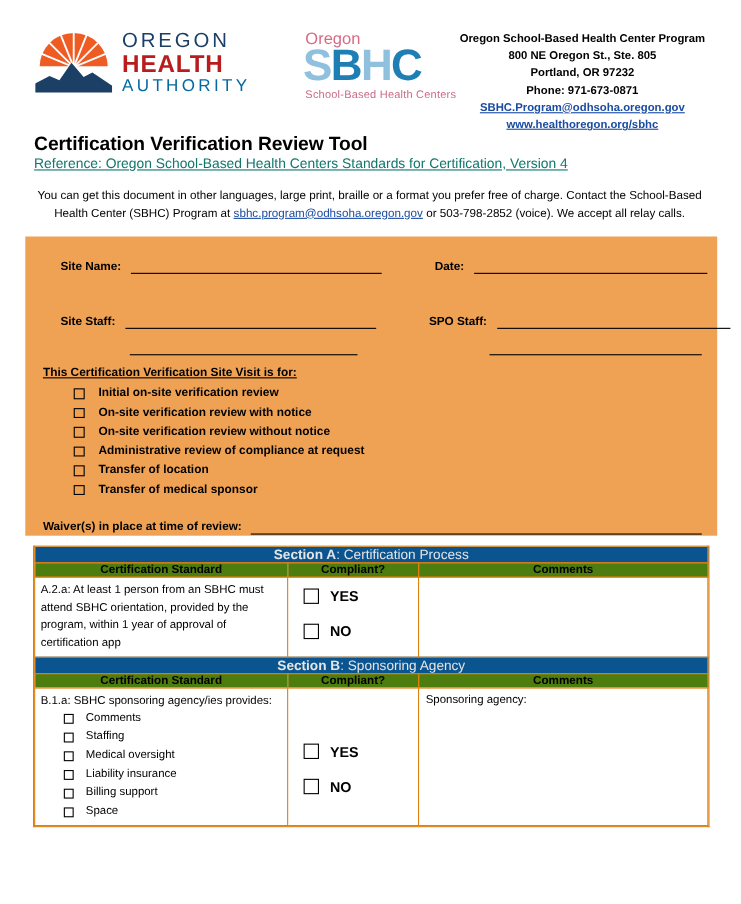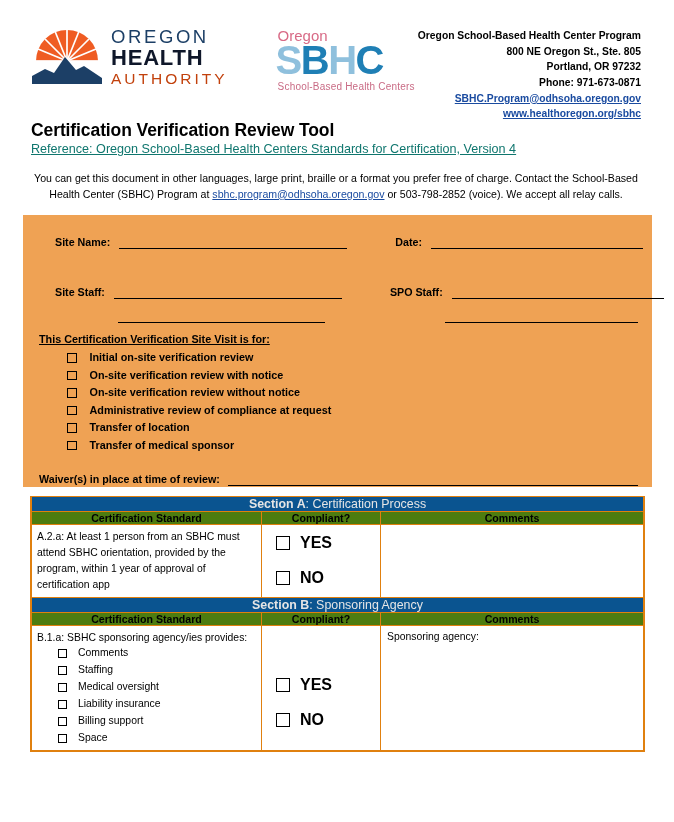--- a/index.html
+++ b/index.html
@@ -45,28 +45,28 @@
   .oha-words .l1 {
     font-size: 18.5px;
     letter-spacing: 2.6px;
     font-weight: 400;
     color: #1c3f66;
   }
   .oha-words .l2 {
     font-size: 22px;
     letter-spacing: 0.8px;
     font-weight: 700;
-    color: #0f172a;
+    color: #b91c1c;
     margin-top: 1px;
   }
   .oha-words .l3 {
     font-size: 15.5px;
     letter-spacing: 3.0px;
     font-weight: 400;
-    color: #c2410c;
+    color: #0369a1;
     margin-top: 2px;
   }
 
   .sbhc-logo {
     margin-left: 48px;
     margin-top: 10px;
     line-height: 1;
     flex: 0 0 auto;
   }
   .sbhc-oregon {
@@ -88,21 +88,21 @@
   .sbhc-tag {
     font-size: 10px;
     color: #c96b85;
     letter-spacing: 0.2px;
     margin-top: 2px;
     margin-left: 2px;
   }
 
   .contact {
     margin-left: auto;
-    text-align: right;
+    text-align: center;
     font-size: 10.3px;
     font-weight: 700;
     line-height: 1.52;
     padding-top: 10px;
     padding-right: 17px;
     color: #000;
   }
   .contact a {
     color: #1a4ba0;
     text-decoration: underline;
@@ -268,21 +268,21 @@
     width: 7px;
     height: 7px;
     margin-right: 11px;
   }
   .compl-cell {
     padding: 9px 0 6px 14px !important;
   }
   .yn {
     display: flex;
     align-items: center;
-    font-size: 16px;
+    font-size: 13px;
     font-weight: 700;
     margin-bottom: 17px;
   }
   .yn:last-child { margin-bottom: 0; }
   .yn-box {
     width: 12px;
     height: 12px;
     border: 1.6px solid #000;
     margin-right: 10px;
     flex: 0 0 auto;

